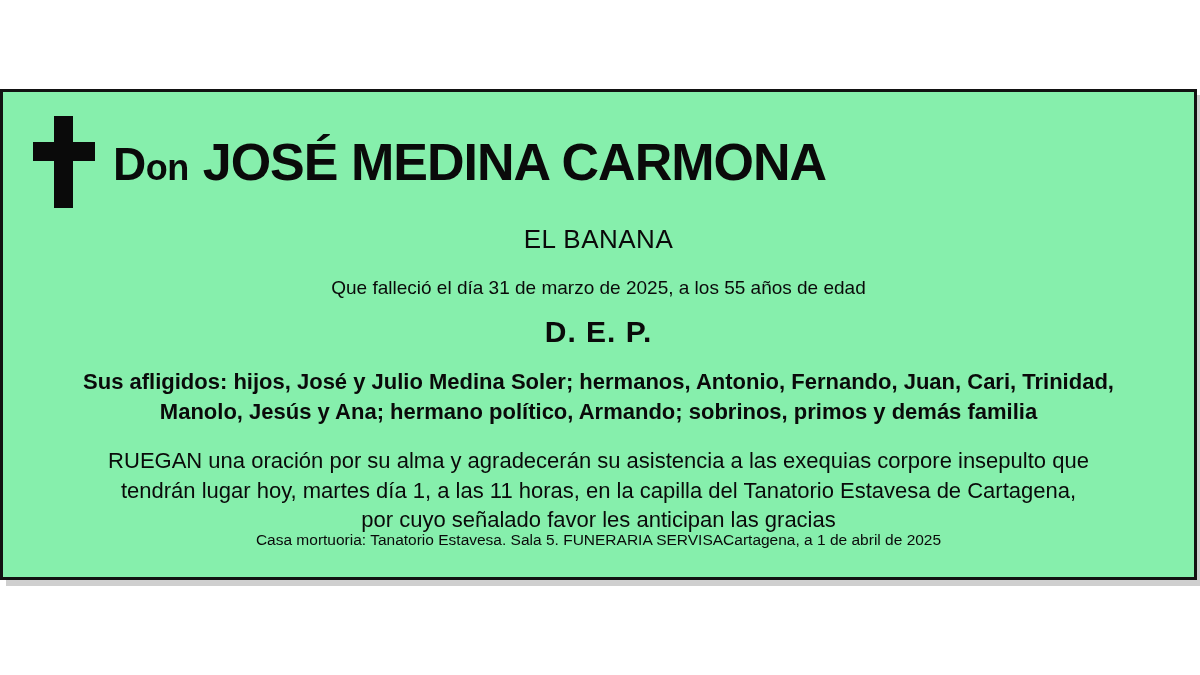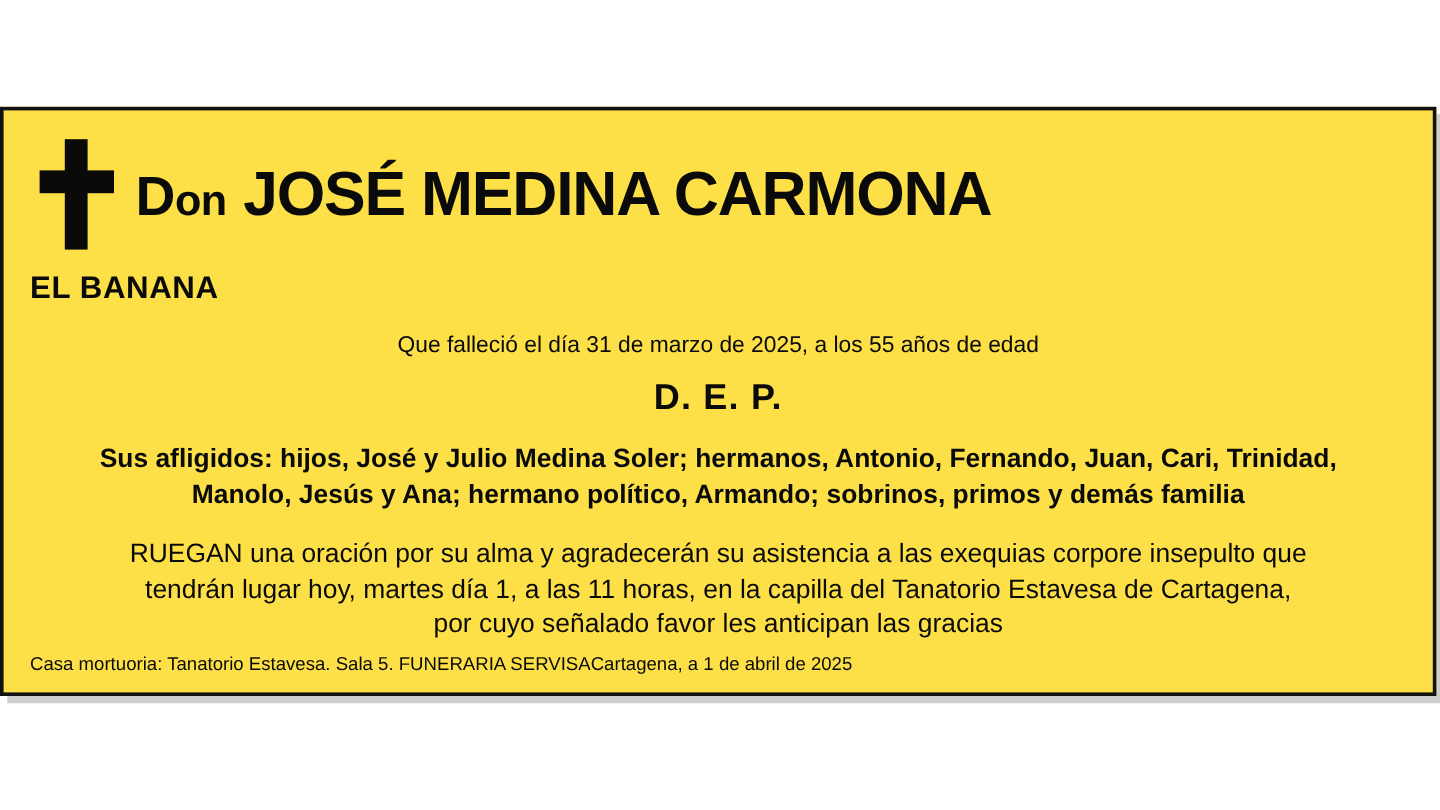--- a/index.html
+++ b/index.html
@@ -19,21 +19,21 @@
     overflow: hidden;
   }
 
   
   .notice {
     position: absolute;
     left: 0px;
     top: 89px;
     width: 1197px;
     height: 491px;
-    background: #fde047;
+    background: #86efac;
     border: 3px solid #121212;
     box-sizing: border-box;
     padding: 16px 22px 10px 22px;
   }
 
   
   .notice-shadow {
     position: absolute;
     left: 6px;
     top: 95px;
@@ -99,23 +99,23 @@
 
   .full-name {
     font-size: 52px;
     font-weight: 700;
     letter-spacing: -1px;
     color: #0a0a0a;
     line-height: 1;
   }
 
   .nickname {
-    text-align: left;
+    text-align: center;
     font-size: 26px;
-    font-weight: 700;
+    font-weight: 400;
     letter-spacing: 0.5px;
     color: #0a0a0a;
     margin-top: 16px;
   }
 
   .death-line {
     text-align: center;
     font-size: 19px;
     font-weight: 400;
     color: #0a0a0a;
@@ -148,23 +148,23 @@
     color: #0a0a0a;
     margin-top: 20px;
     line-height: 1.33;
     padding: 0 24px;
   }
 
   .footer {
     position: absolute;
     left: 22px;
     right: 22px;
-    bottom: 14px;
+    bottom: 28px;
     display: flex;
-    justify-content: flex-start;
+    justify-content: center;
     align-items: flex-end;
     font-size: 15.5px;
     color: #0a0a0a;
   }
 
   .footer-left { text-align: left; }
   .footer-right { text-align: right; }
 </style>
 </head>
 <body>

